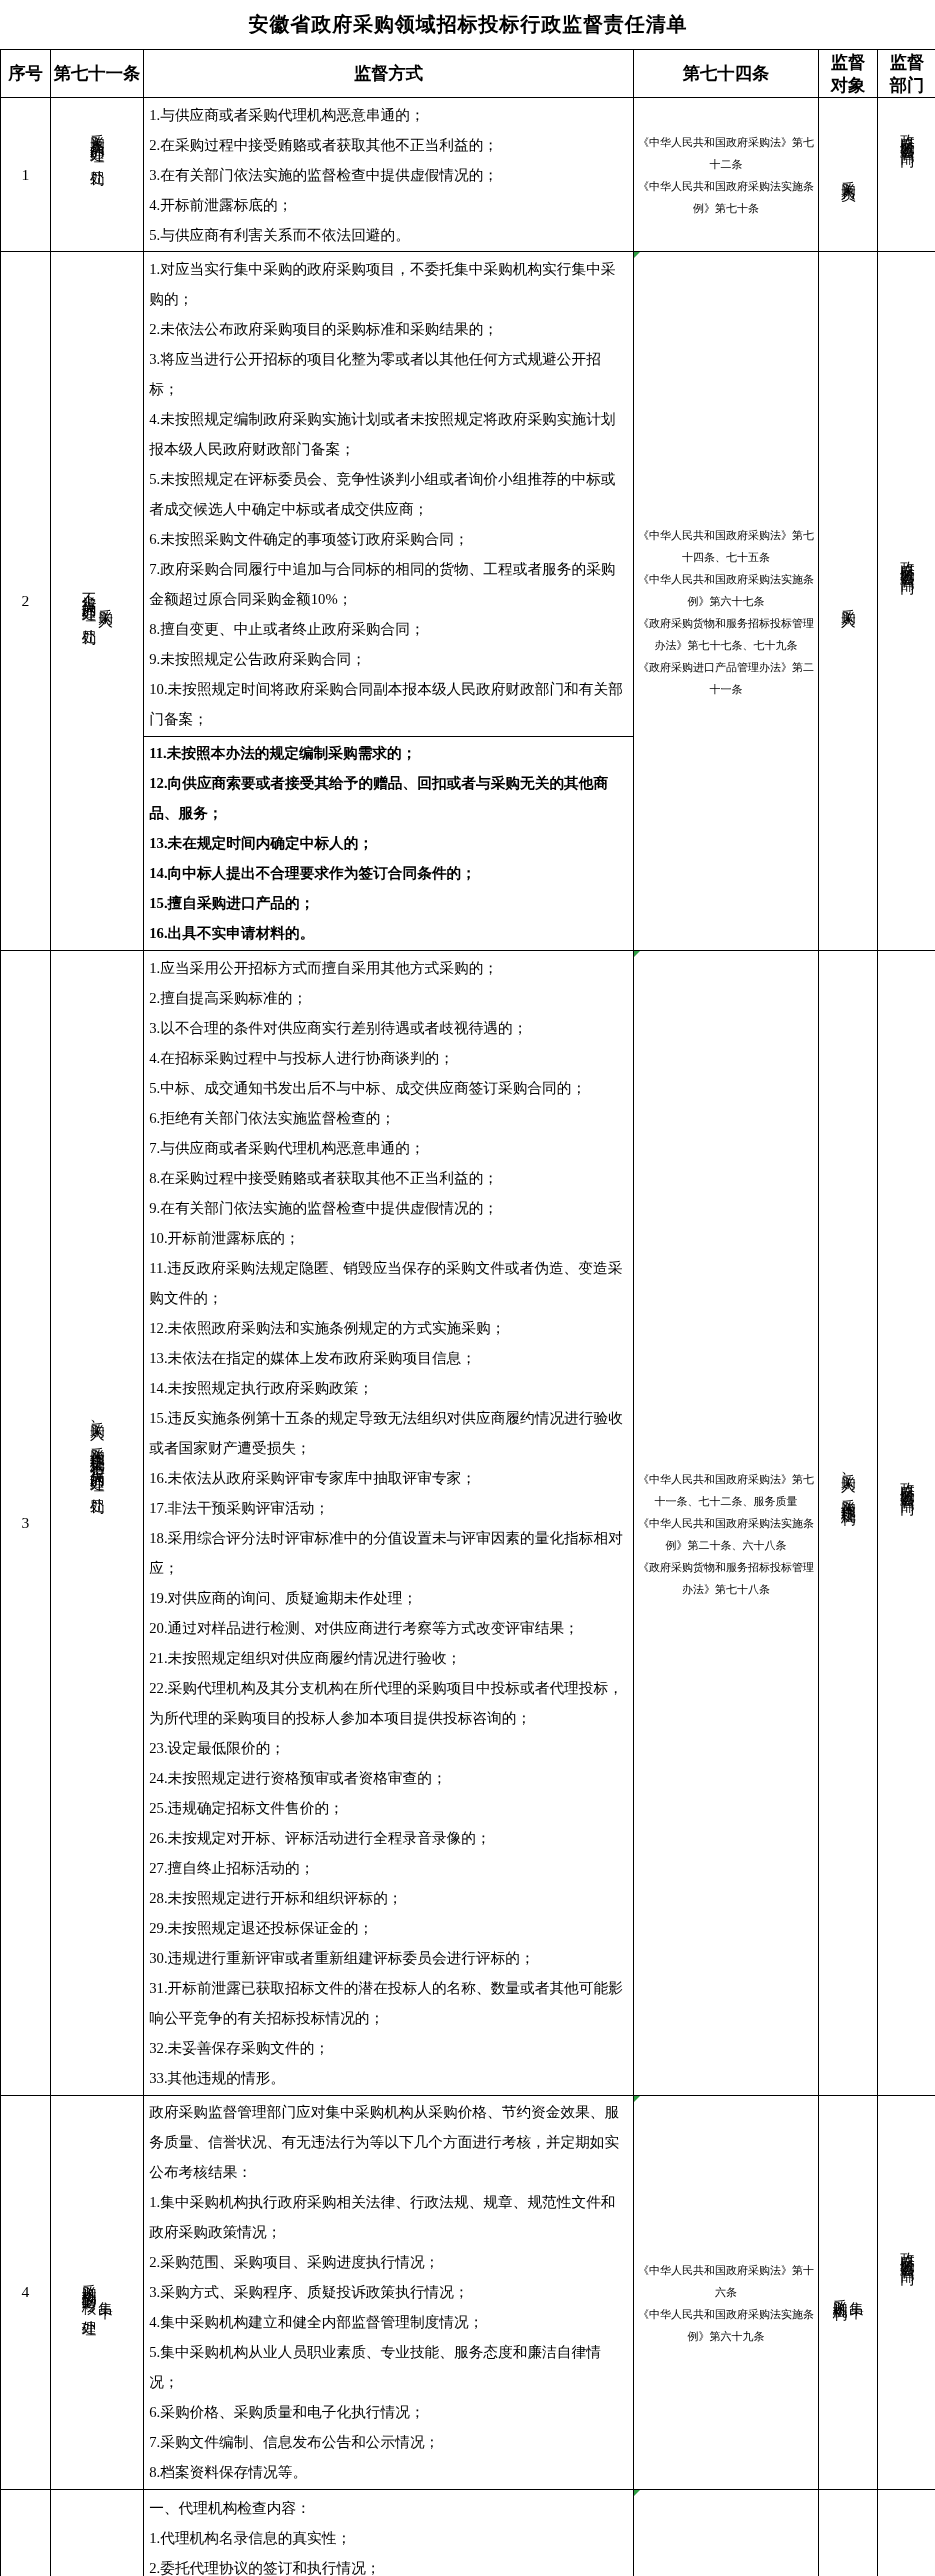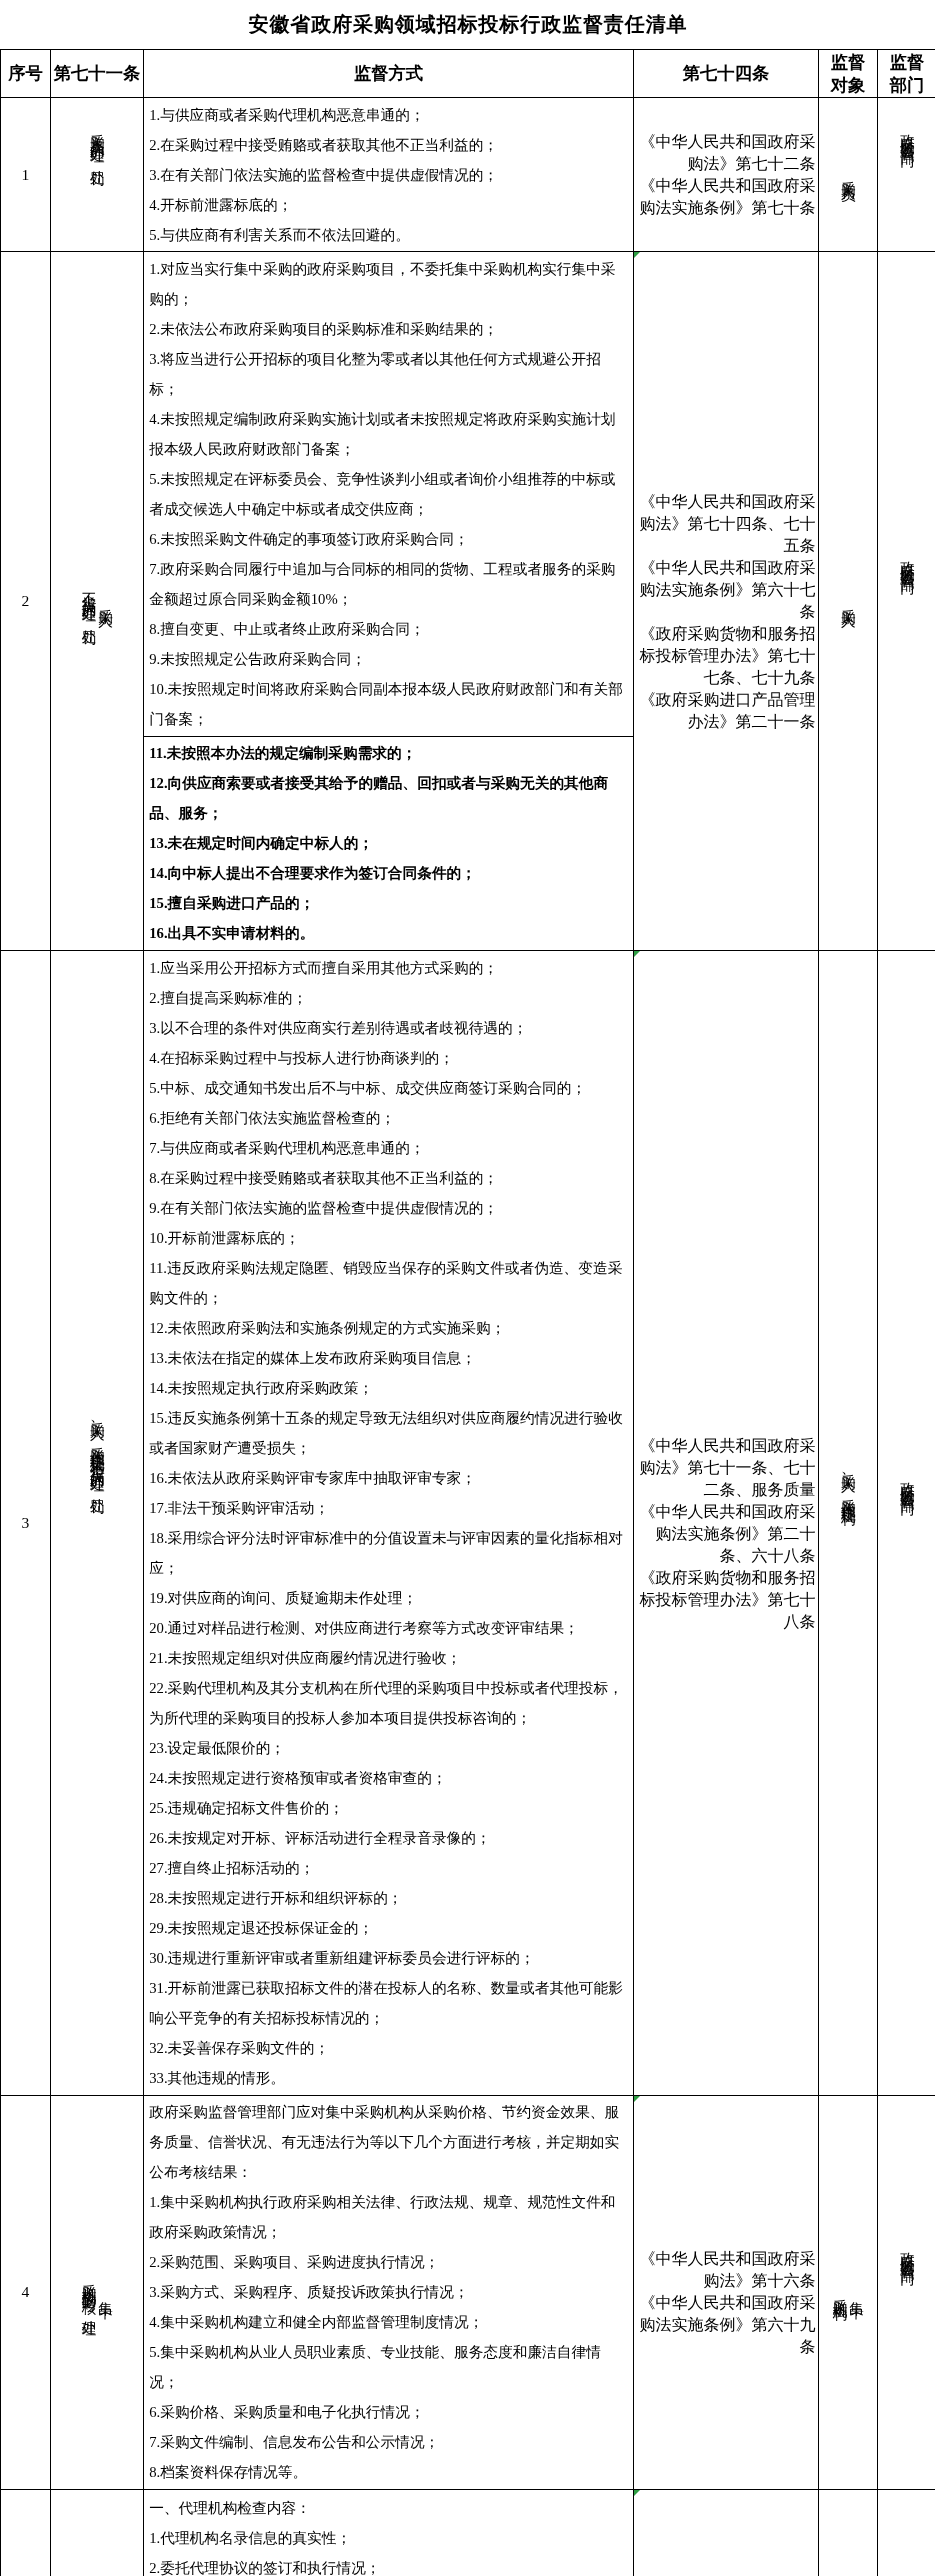--- a/index.html
+++ b/index.html
@@ -9,21 +9,21 @@
   .doc-title{height:49px;display:flex;align-items:center;justify-content:center;
        font-family:Liberation Serif, serif;
        font-size:20px;font-weight:bold;letter-spacing:0.9px;}
   table{border-collapse:collapse;table-layout:fixed;width:936px;}
   td,th{border:0.9px solid #000;vertical-align:middle;overflow:hidden;}
   th{font-family:"Liberation Sans","DejaVu Sans",sans-serif;
      font-size:17.3px;font-weight:bold;text-align:center;white-space:pre-line;line-height:22.5px;}
   .no-cell{text-align:center;font-size:15.6px;}
   .content-cell{font-size:14.7px;line-height:30px;text-align:left;
      padding:1.7px 5.2px;white-space:pre-line;}
-  .legal-cell{font-size:16px;line-height:22px;text-align:right;
+  .legal-cell{font-size:11px;line-height:22px;text-align:center;
      padding:0 2.6px;white-space:pre-line;position:relative;}
   .vcell{display:flex;flex-direction:row-reverse;align-items:center;justify-content:center;}
   .vtext{writing-mode:vertical-rl;text-orientation:upright;
      font-size:14.7px;line-height:16.5px;letter-spacing:2.6px;display:block;}
   .w6{height:105px;} .w7{height:122px;} .w13{height:226px;}
   .corner{position:absolute;top:0;left:0;width:0;height:0;
      border-top:6px solid #2f9e44;border-right:6px solid transparent;}
   .tr-hdr{height:47px;} .tr-r1{height:154px;} .tr-r2a{height:336px;}
   .tr-r2b{height:166px;font-weight:bold;} .tr-r3{height:861px;} .tr-r4{height:295px;} .tr-r5{height:668px;}
   tr.row5 .content-cell{vertical-align:top;padding-top:3.5px;}

